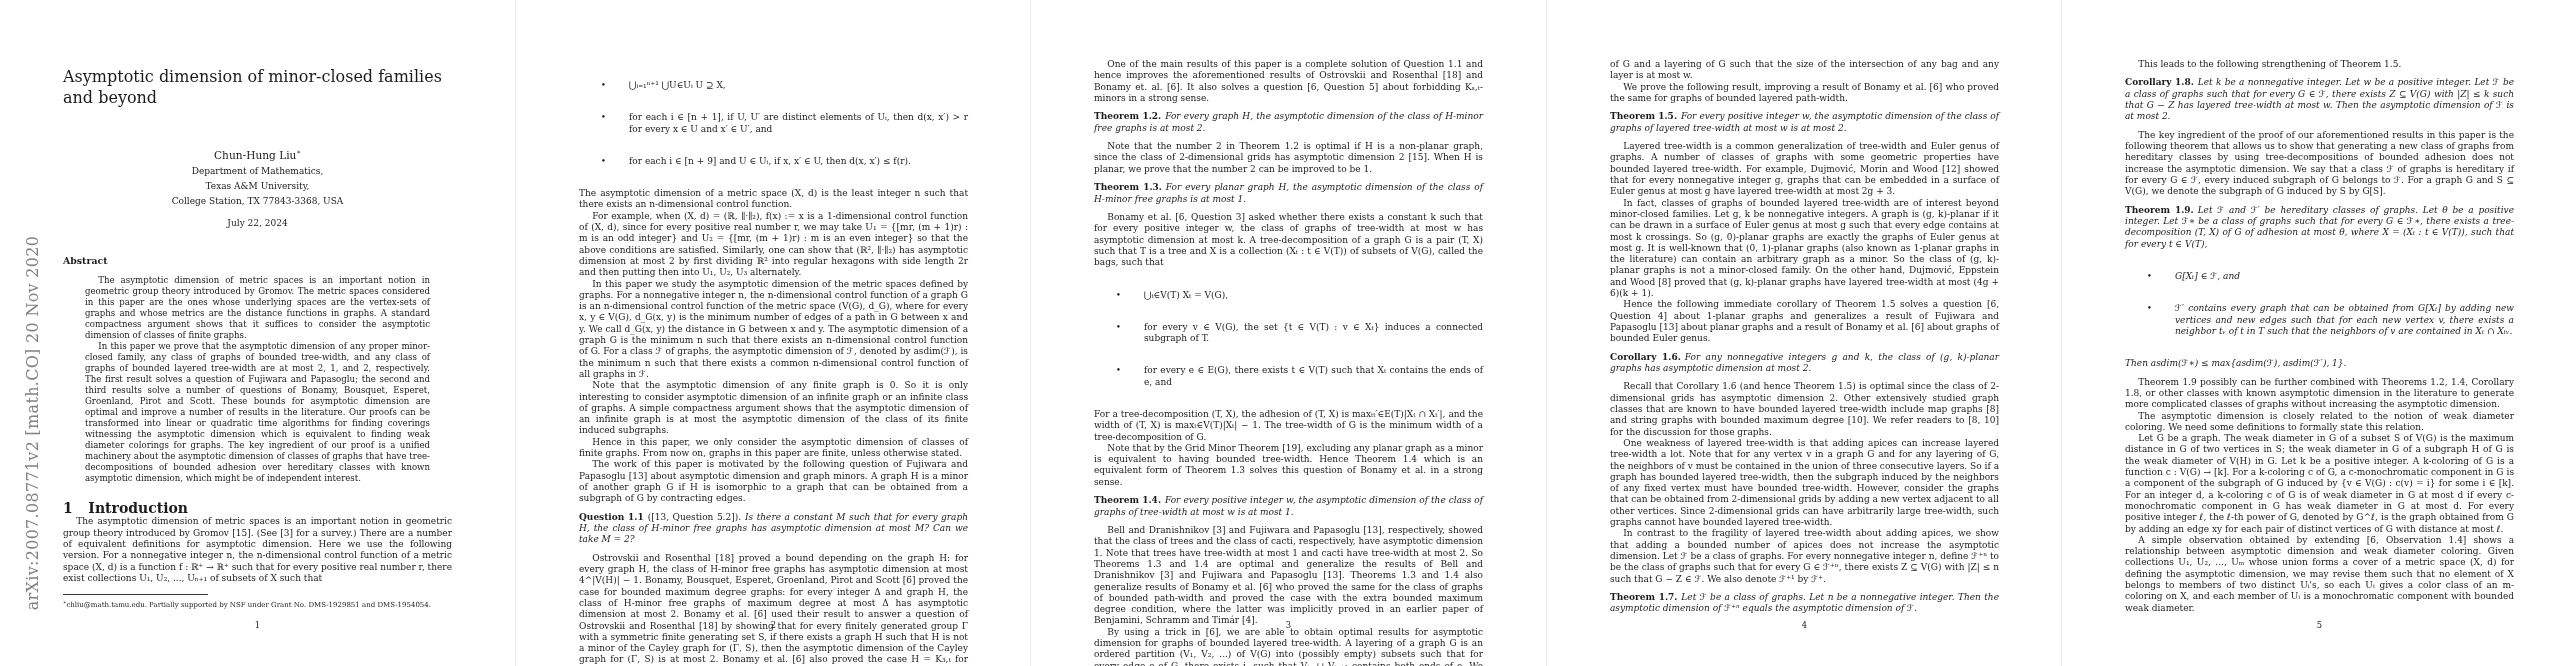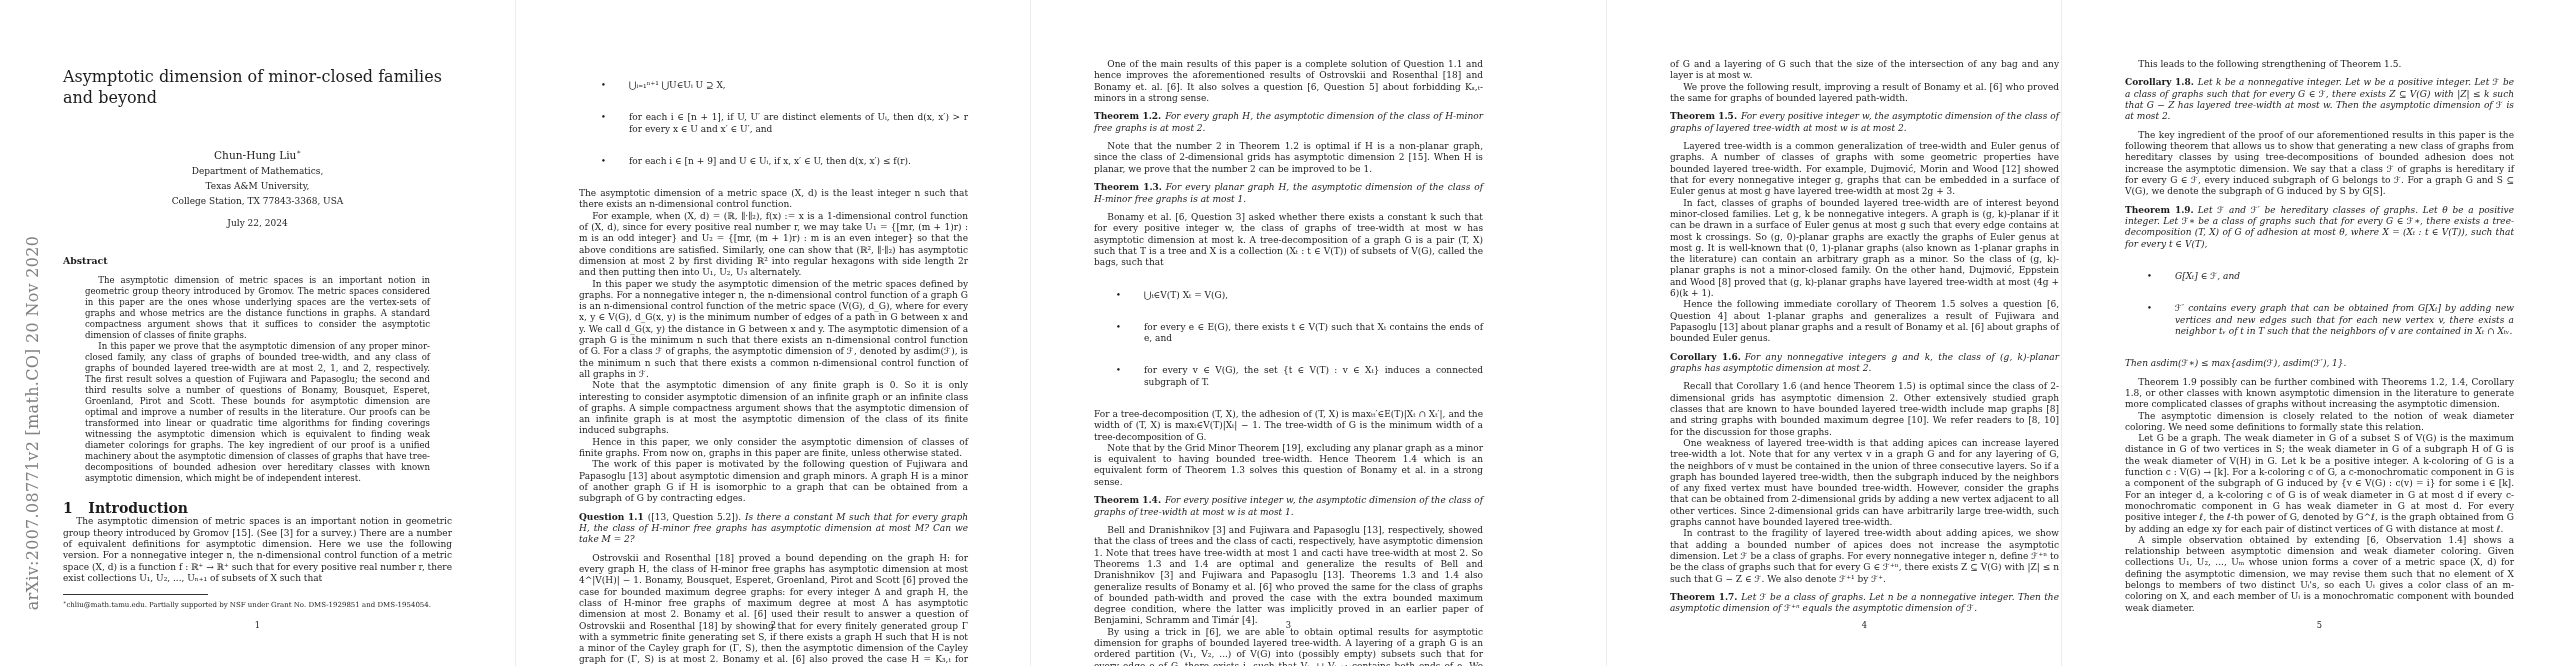--- a/index.html
+++ b/index.html
@@ -170,33 +170,33 @@
 
   <section class="page sep" style="left:1030px">
     <div class="content bodytext">
       <p class="ind">One of the main results of this paper is a complete solution of Question 1.1 and hence improves the aforementioned results of Ostrovskii and Rosenthal [18] and Bonamy et. al. [6]. It also solves a question [6, Question 5] about forbidding Kₛ,ₜ-minors in a strong sense.</p>
       <p class="thm"><span class="thm-label">Theorem 1.2.</span><span class="thm-body">For every graph H, the asymptotic dimension of the class of H-minor free graphs is at most 2.</span></p>
       <p class="ind">Note that the number 2 in Theorem 1.2 is optimal if H is a non-planar graph, since the class of 2-dimensional grids has asymptotic dimension 2 [15]. When H is planar, we prove that the number 2 can be improved to be 1.</p>
       <p class="thm"><span class="thm-label">Theorem 1.3.</span><span class="thm-body">For every planar graph H, the asymptotic dimension of the class of H-minor free graphs is at most 1.</span></p>
       <p class="ind">Bonamy et al. [6, Question 3] asked whether there exists a constant k such that for every positive integer w, the class of graphs of tree-width at most w has asymptotic dimension at most k. A tree-decomposition of a graph G is a pair (T, X) such that T is a tree and X is a collection (Xₜ : t ∈ V(T)) of subsets of V(G), called the bags, such that</p>
       <ul class="blist">
         <li>⋃ₜ∈V(T) Xₜ = V(G),</li>
+        <li>for every v ∈ V(G), the set {t ∈ V(T) : v ∈ Xₜ} induces a connected subgraph of T.</li>
         <li>for every e ∈ E(G), there exists t ∈ V(T) such that Xₜ contains the ends of e, and</li>
-        <li>for every v ∈ V(G), the set {t ∈ V(T) : v ∈ Xₜ} induces a connected subgraph of T.</li>
       </ul>
       <p>For a tree-decomposition (T, X), the adhesion of (T, X) is maxₜₜ′∈E(T)|Xₜ ∩ Xₜ′|, and the width of (T, X) is maxₜ∈V(T)|Xₜ| − 1. The tree-width of G is the minimum width of a tree-decomposition of G.</p>
       <p class="ind">Note that by the Grid Minor Theorem [19], excluding any planar graph as a minor is equivalent to having bounded tree-width. Hence Theorem 1.4 which is an equivalent form of Theorem 1.3 solves this question of Bonamy et al. in a strong sense.</p>
       <p class="thm"><span class="thm-label">Theorem 1.4.</span><span class="thm-body">For every positive integer w, the asymptotic dimension of the class of graphs of tree-width at most w is at most 1.</span></p>
       <p class="ind">Bell and Dranishnikov [3] and Fujiwara and Papasoglu [13], respectively, showed that the class of trees and the class of cacti, respectively, have asymptotic dimension 1. Note that trees have tree-width at most 1 and cacti have tree-width at most 2. So Theorems 1.3 and 1.4 are optimal and generalize the results of Bell and Dranishnikov [3] and Fujiwara and Papasoglu [13]. Theorems 1.3 and 1.4 also generalize results of Bonamy et al. [6] who proved the same for the class of graphs of bounded path-width and proved the case with the extra bounded maximum degree condition, where the latter was implicitly proved in an earlier paper of Benjamini, Schramm and Timár [4].</p>
       <p class="ind">By using a trick in [6], we are able to obtain optimal results for asymptotic dimension for graphs of bounded layered tree-width. A layering of a graph G is an ordered partition (V₁, V₂, ...) of V(G) into (possibly empty) subsets such that for every edge e of G, there exists iₑ such that Vᵢₑ ∪ Vᵢₑ₊₁ contains both ends of e. We call each Vᵢ in (V₁, V₂, ...) a layer. The layered tree-width of a graph G is the minimum w such that there exist a tree-decomposition</p>
     </div>
     <div class="pagenum">3</div>
   </section>
 
-  <section class="page sep" style="left:1606px">
+  <section class="page sep" style="left:1546px">
     <div class="content bodytext">
       <p>of G and a layering of G such that the size of the intersection of any bag and any layer is at most w.</p>
       <p class="ind">We prove the following result, improving a result of Bonamy et al. [6] who proved the same for graphs of bounded layered path-width.</p>
       <p class="thm"><span class="thm-label">Theorem 1.5.</span><span class="thm-body">For every positive integer w, the asymptotic dimension of the class of graphs of layered tree-width at most w is at most 2.</span></p>
       <p class="ind">Layered tree-width is a common generalization of tree-width and Euler genus of graphs. A number of classes of graphs with some geometric properties have bounded layered tree-width. For example, Dujmović, Morin and Wood [12] showed that for every nonnegative integer g, graphs that can be embedded in a surface of Euler genus at most g have layered tree-width at most 2g + 3.</p>
       <p class="ind">In fact, classes of graphs of bounded layered tree-width are of interest beyond minor-closed families. Let g, k be nonnegative integers. A graph is (g, k)-planar if it can be drawn in a surface of Euler genus at most g such that every edge contains at most k crossings. So (g, 0)-planar graphs are exactly the graphs of Euler genus at most g. It is well-known that (0, 1)-planar graphs (also known as 1-planar graphs in the literature) can contain an arbitrary graph as a minor. So the class of (g, k)-planar graphs is not a minor-closed family. On the other hand, Dujmović, Eppstein and Wood [8] proved that (g, k)-planar graphs have layered tree-width at most (4g + 6)(k + 1).</p>
       <p class="ind">Hence the following immediate corollary of Theorem 1.5 solves a question [6, Question 4] about 1-planar graphs and generalizes a result of Fujiwara and Papasoglu [13] about planar graphs and a result of Bonamy et al. [6] about graphs of bounded Euler genus.</p>
       <p class="thm"><span class="thm-label">Corollary 1.6.</span><span class="thm-body">For any nonnegative integers g and k, the class of (g, k)-planar graphs has asymptotic dimension at most 2.</span></p>
       <p class="ind">Recall that Corollary 1.6 (and hence Theorem 1.5) is optimal since the class of 2-dimensional grids has asymptotic dimension 2. Other extensively studied graph classes that are known to have bounded layered tree-width include map graphs [8] and string graphs with bounded maximum degree [10]. We refer readers to [8, 10] for the discussion for those graphs.</p>
       <p class="ind">One weakness of layered tree-width is that adding apices can increase layered tree-width a lot. Note that for any vertex v in a graph G and for any layering of G, the neighbors of v must be contained in the union of three consecutive layers. So if a graph has bounded layered tree-width, then the subgraph induced by the neighbors of any fixed vertex must have bounded tree-width. However, consider the graphs that can be obtained from 2-dimensional grids by adding a new vertex adjacent to all other vertices. Since 2-dimensional grids can have arbitrarily large tree-width, such graphs cannot have bounded layered tree-width.</p>

